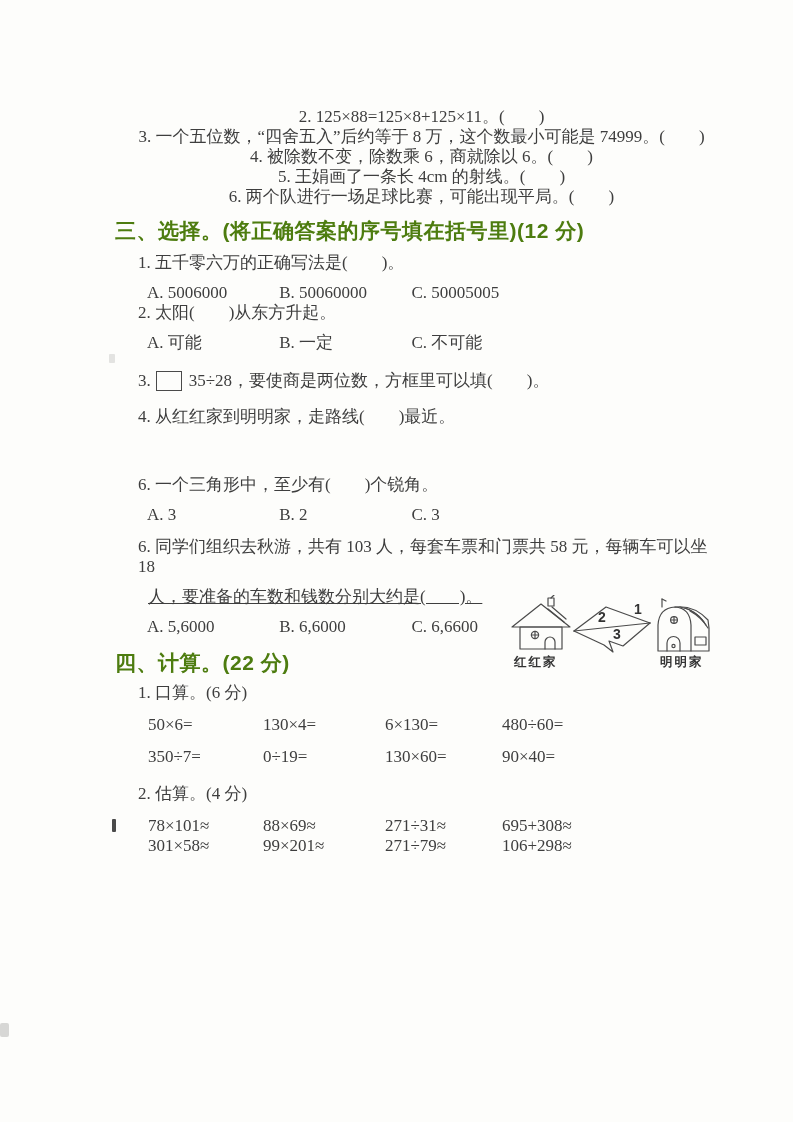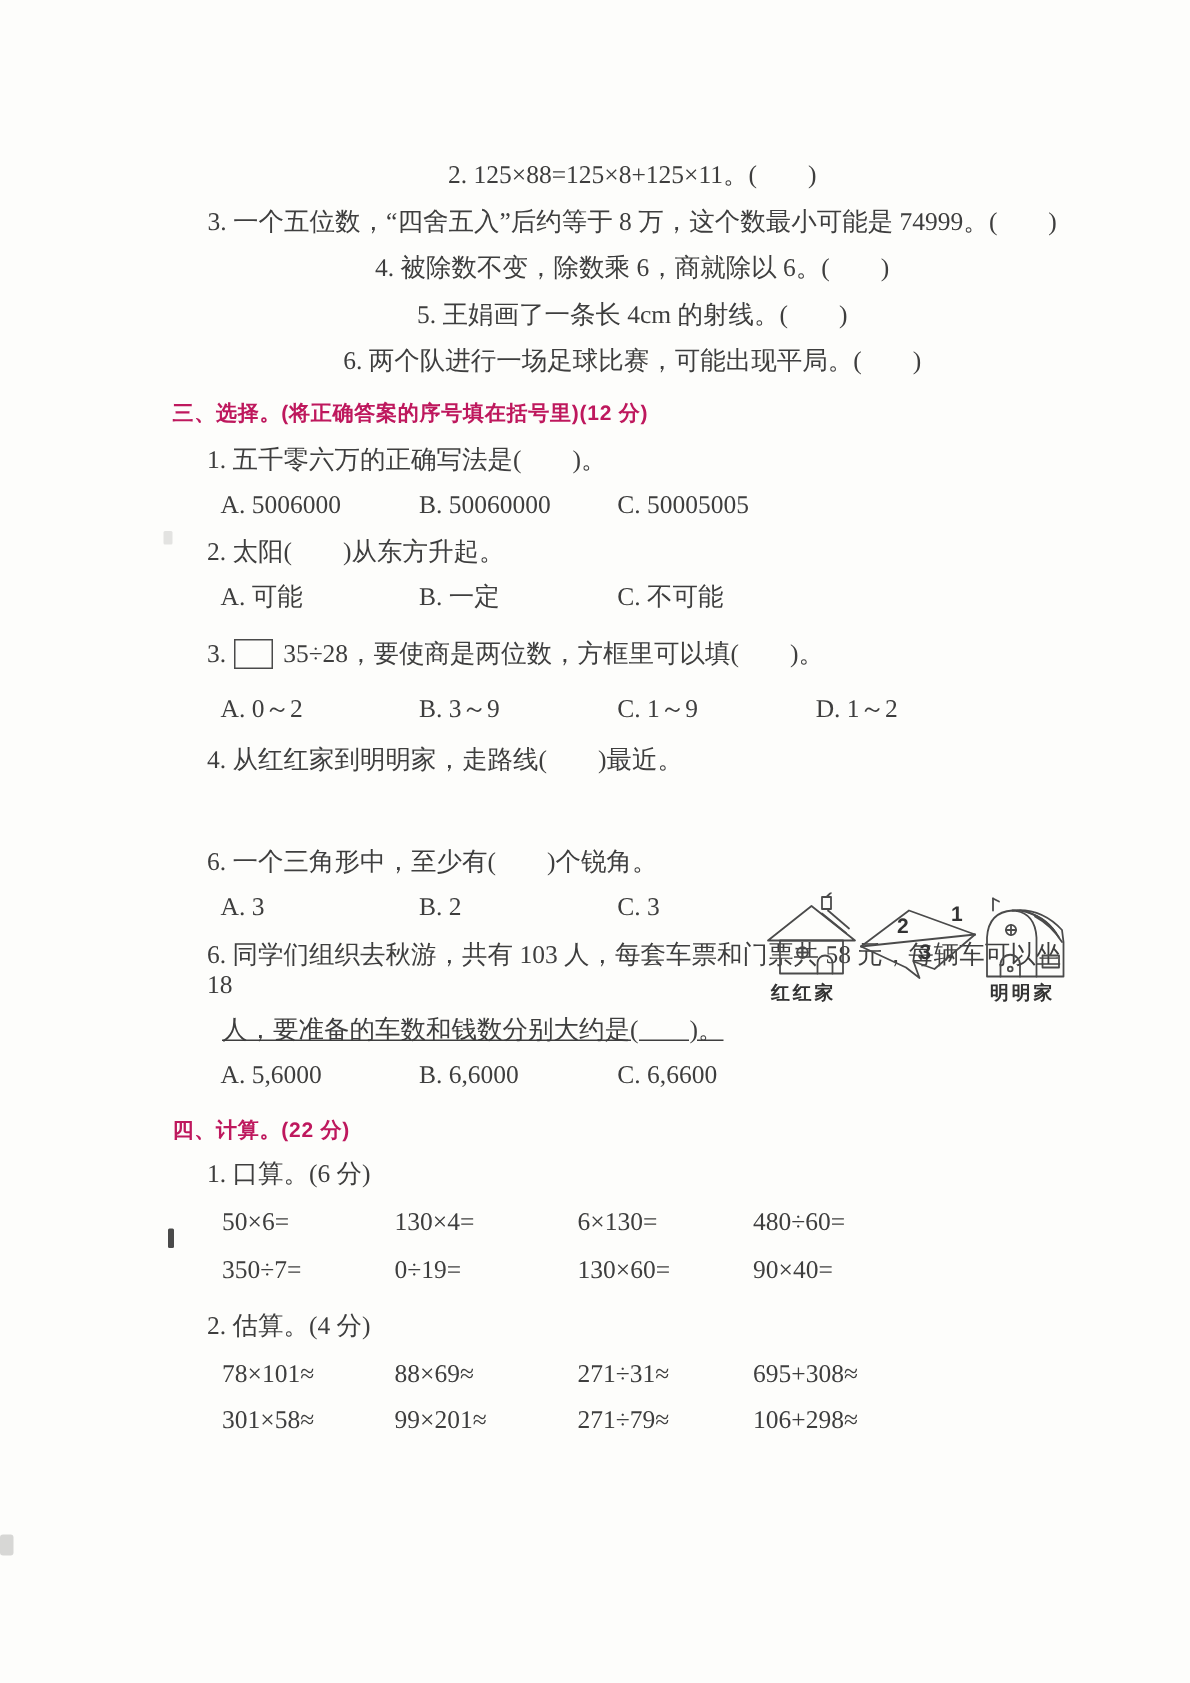--- a/index.html
+++ b/index.html
@@ -11,36 +11,36 @@
     color:#3e3e3e;
     position:relative;
     overflow:hidden;
   }
   .content { position:relative; width:793px; height:1122px; padding:0 83px 0 115px; }
   .row { line-height:20px; font-size:17px; }
   
   .tf { display:flex; justify-content:center; padding-left:18px; }
   .paren { white-space:pre; }
   
-  .hd { font-family:"Liberation Sans","DejaVu Sans",sans-serif; font-weight:bold; font-size:14px; color:#be185d; letter-spacing:0.5px; }
+  .hd { font-family:"Liberation Sans","DejaVu Sans",sans-serif; font-weight:bold; font-size:21px; color:#4d7c0f; letter-spacing:0.5px; }
   
   .q  { padding-left:23px; }
   .q2 { padding-left:33px;text-decoration:underline; }
   .opts { padding-left:32px; }
   .opts span { display:inline-block; width:128px; }
   .opts span:last-child { width:auto; }
   
   .qbox { display:flex; align-items:center; line-height:24px; }
   .blank-box { display:inline-block; width:26px; height:20px; border:1.3px solid #4a4a4a; margin:0 7px 0 5px; background:transparent; }
   
   .calc { padding-left:33px; display:grid; grid-template-columns:115px 122px 117px 1fr; }
   
   .mt107{margin-top:107px}.mt48{margin-top:48px}.mt17{margin-top:17px}
   .mt16{margin-top:16px}.mt15{margin-top:15px}.mt14{margin-top:14px}
-  .mt12{margin-top:12px}.mt11{margin-top:11px}.mt10{margin-top:10px}
+  .mt12{margin-top:12px}.mt11{}.mt10{margin-top:10px}
   
   .illus { position:absolute; left:508px; top:488px; width:208px; height:78px; }
   .illus svg { display:block; }
   .illus text { font-family:"Liberation Sans","DejaVu Sans",sans-serif; font-weight:bold; fill:#333; }
   .house-label { font-size:12.5px; letter-spacing:2px; }
   .route-num { font-size:14px; font-weight:bold; }
   
   .artifact { position:absolute; background:#2a2a2a; }
   .a1 { left:112px; top:712px; width:4px; height:13px; opacity:.85; border-radius:1px; }
   .a2 { left:0px;  top:916px; width:9px; height:14px; opacity:.18; border-radius:2px; }
@@ -85,26 +85,20 @@
   <div class="row opts mt10">
     <span>A. 可能</span>
     <span>B. 一定</span>
     <span>C. 不可能</span>
   </div>
 
   <div class="row q qbox mt16">
     <span>3.</span>
     <span class="blank-box"></span>
     <span>35÷28，要使商是两位数，方框里可以填(　　)。</span>
-  </div>
-  <div class="row opts mt15">
-    <span>A. 0～2</span>
-    <span>B. 3～9</span>
-    <span>C. 1～9</span>
-    <span>D. 1～2</span>
   </div>
 
   <div class="row q mt14">4. 从红红家到明明家，走路线(　　)最近。</div>
 
   <div class="row q mt48">6. 一个三角形中，至少有(　　)个锐角。</div>
   <div class="row opts mt10">
     <span>A. 3</span>
     <span>B. 2</span>
     <span>C. 3</span>
   </div>

